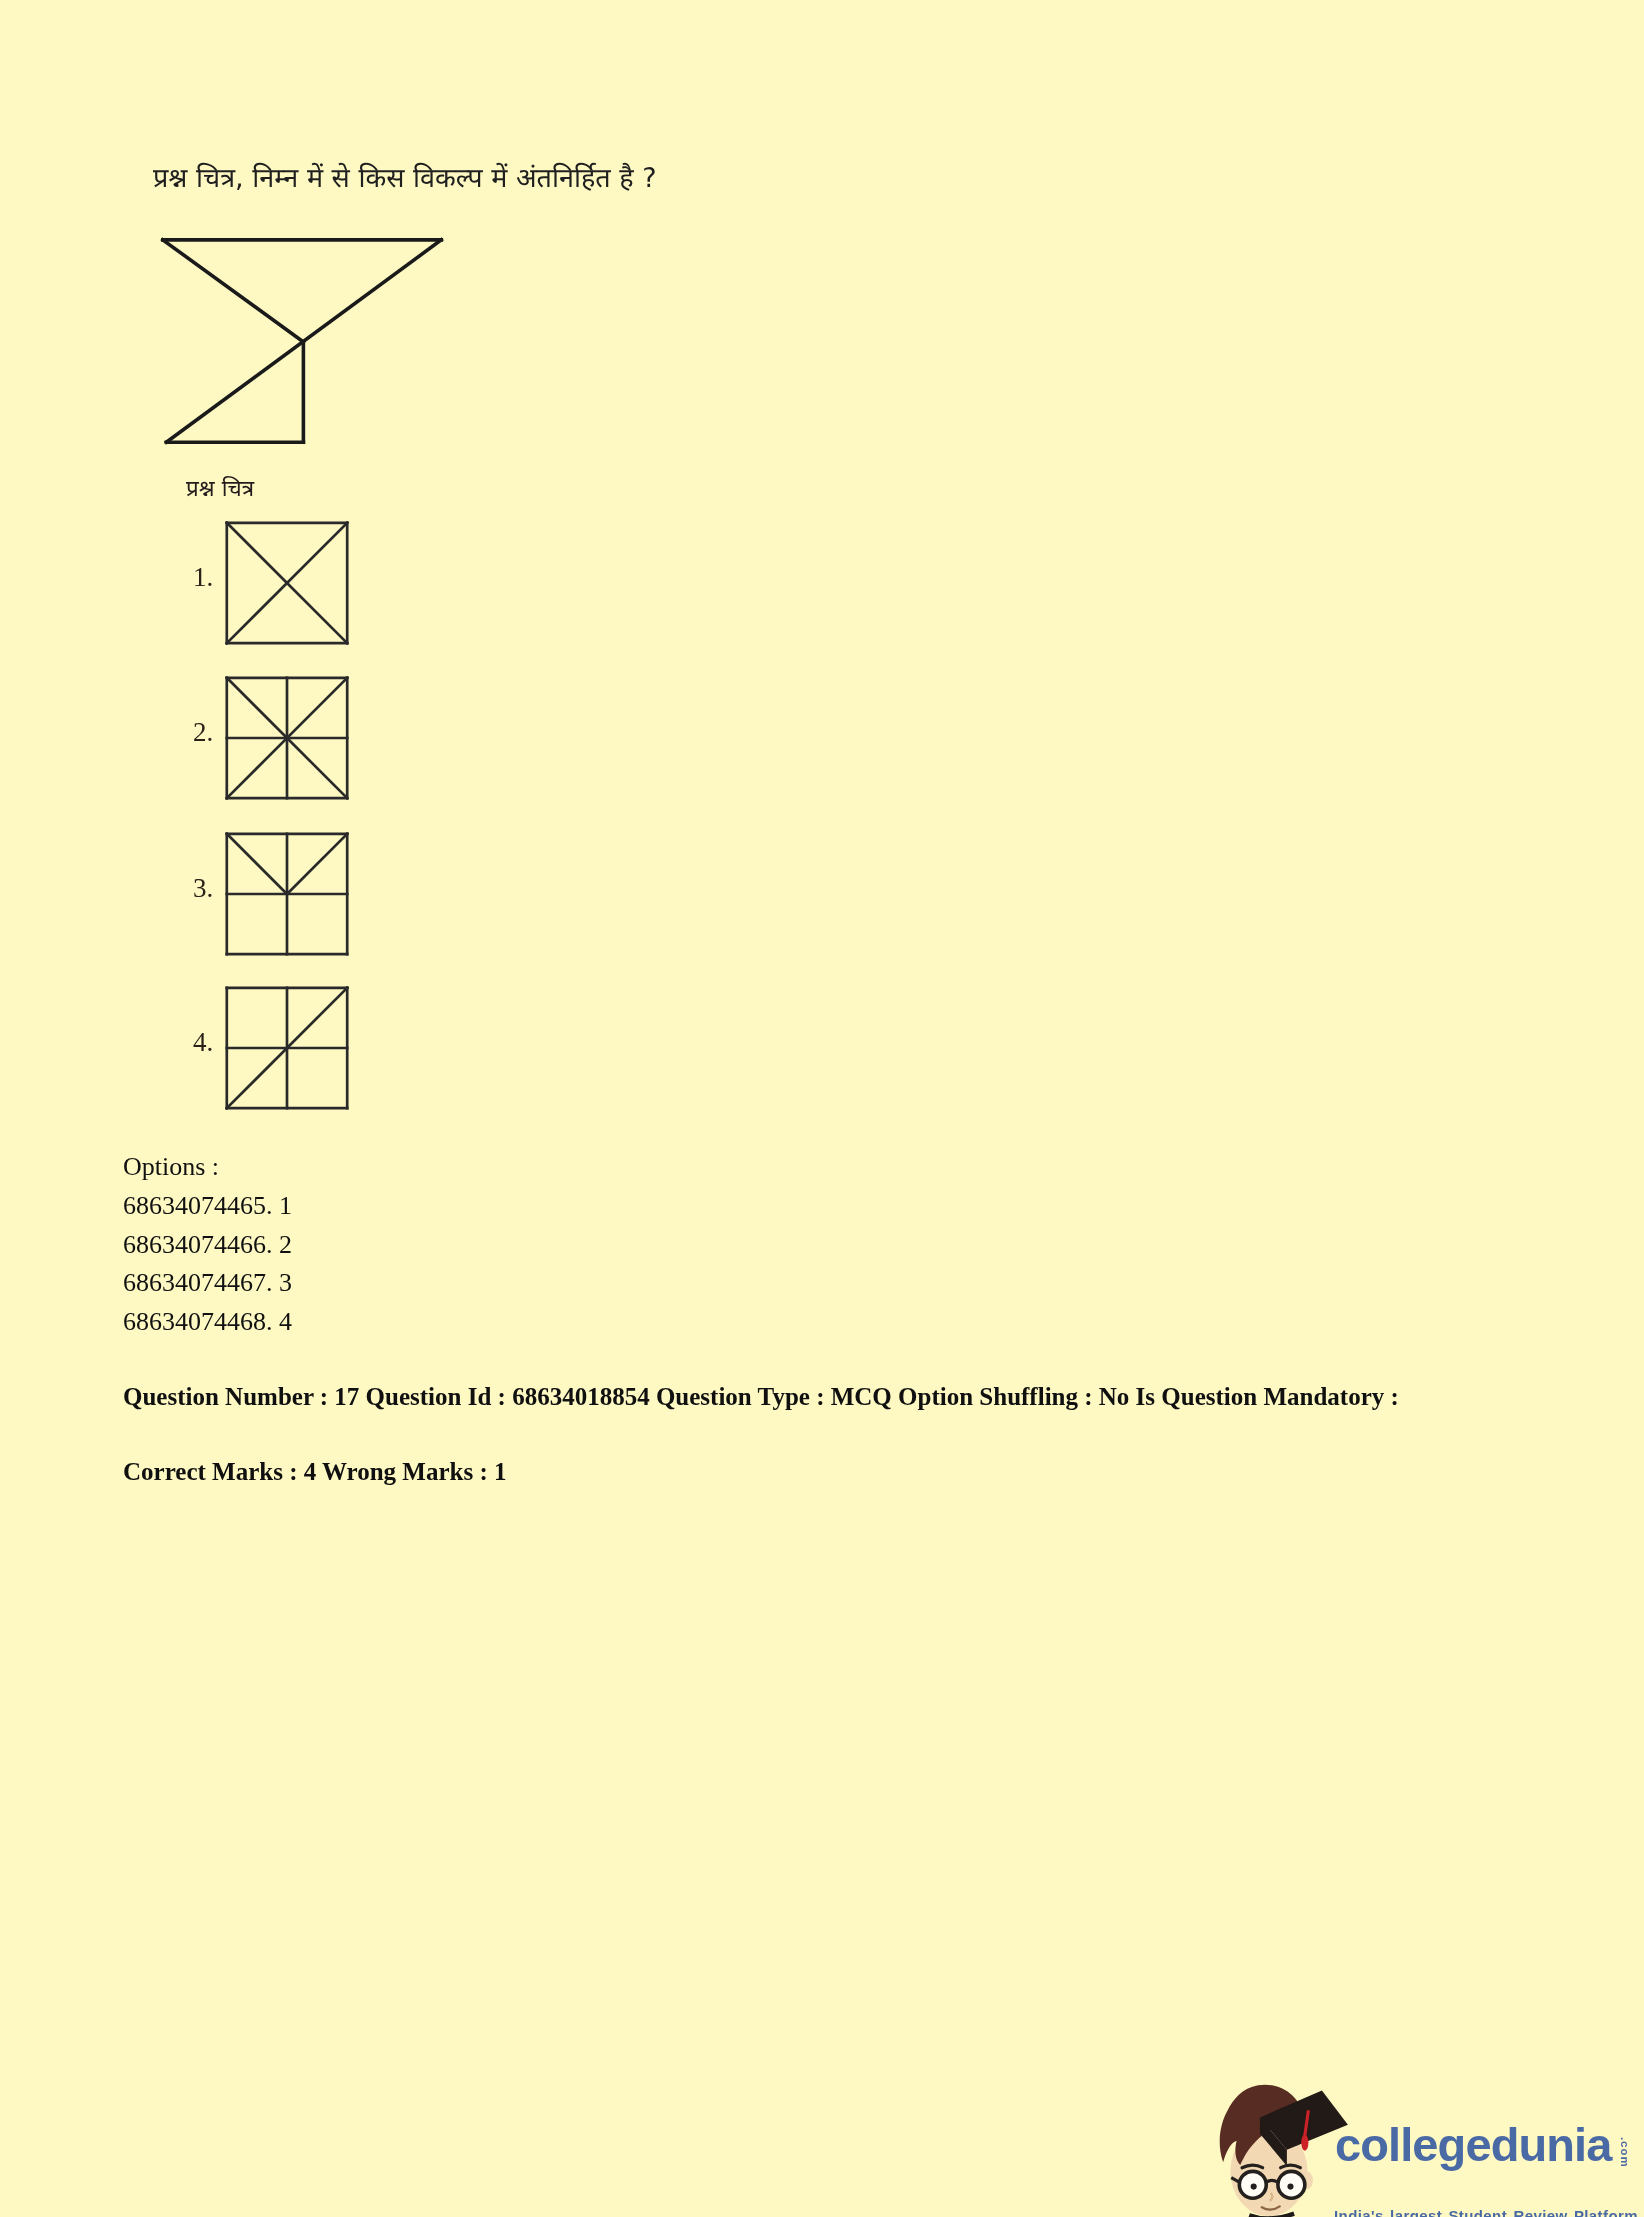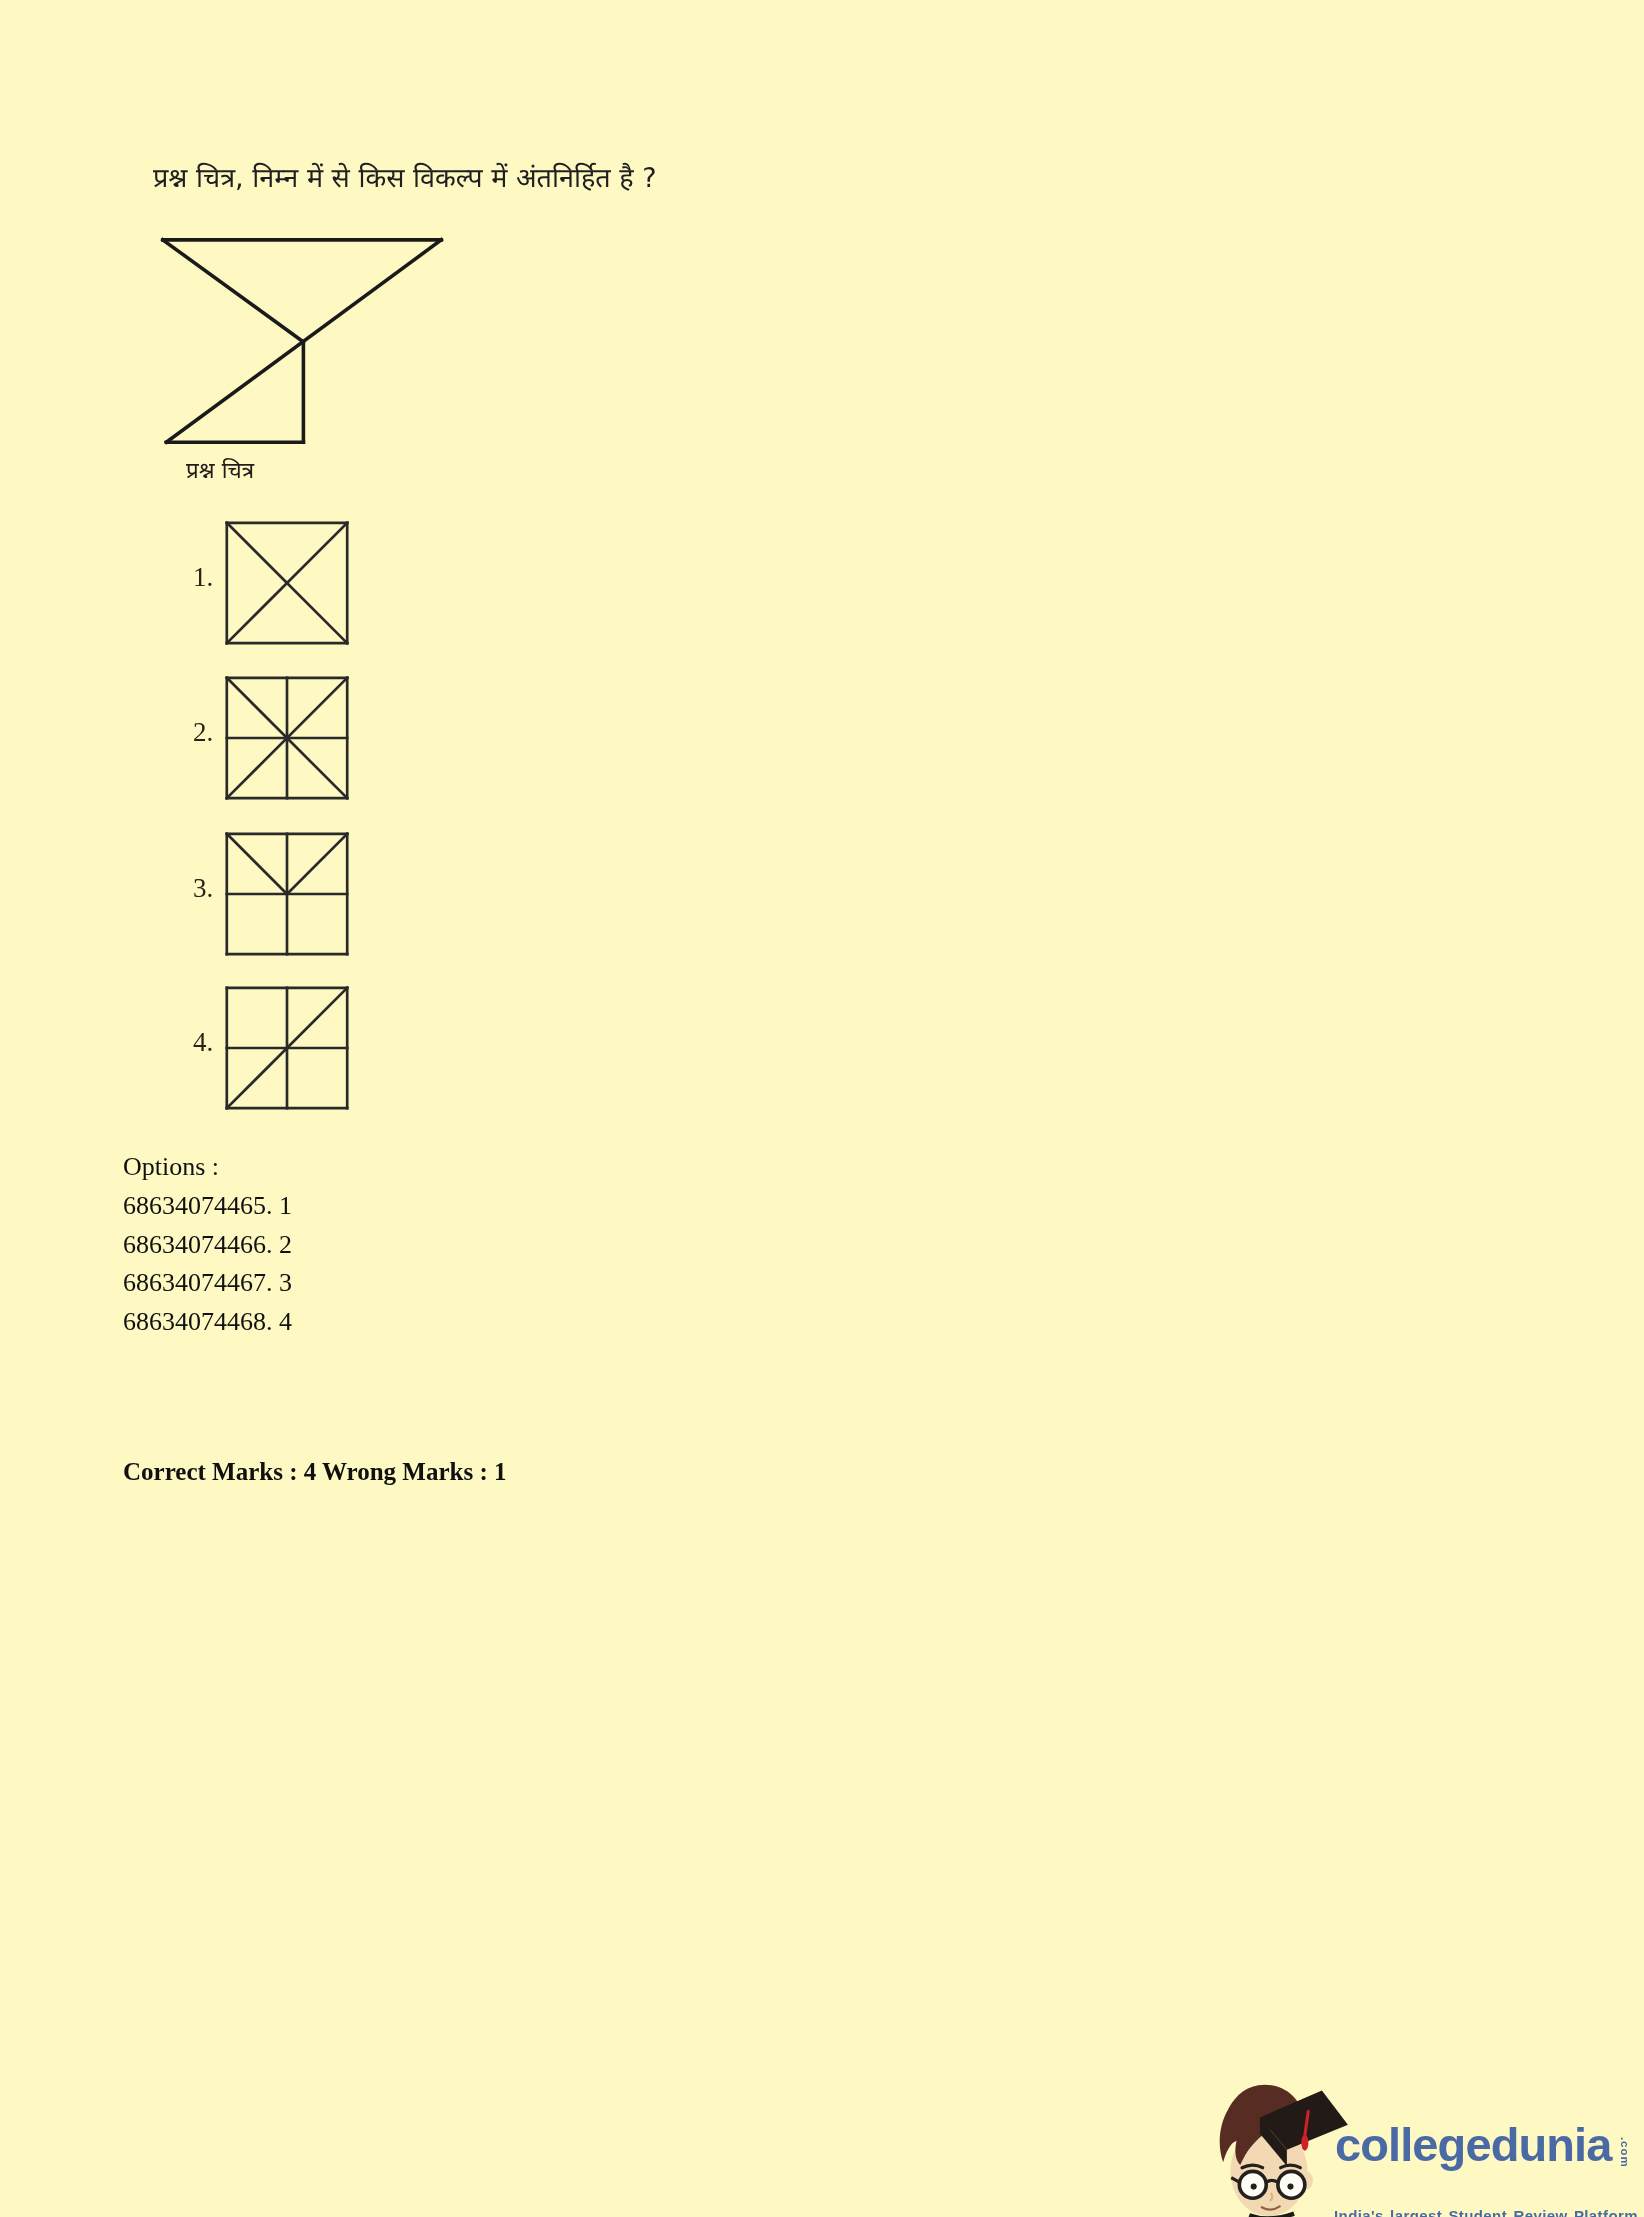--- a/index.html
+++ b/index.html
@@ -7,21 +7,21 @@
   body { font-family: "Liberation Serif", serif; position: relative; overflow: hidden; }
   .page { position: absolute; inset: 0; background: #fef9c3; }
 
   .q-text {
     position: absolute; left: 153px; top: 158px;
     font-family: "DejaVu Sans", "Liberation Sans", sans-serif;
     font-size: 27px; color: #1f1f1f; white-space: nowrap;
   }
   .q-fig { position: absolute; left: 161px; top: 237px; width: 283px; height: 209px; overflow: visible; }
   .q-fig-label {
-    position: absolute; left: 186px; top: 454px;
+    position: absolute; left: 186px; top: 472px;
     font-family: "DejaVu Sans", "Liberation Sans", sans-serif;
     font-size: 22.4px; color: #241c1c; white-space: nowrap;
   }
 
   .opt-num {
     position: absolute; left: 193px;
     font-size: 27px; color: #2a2218; white-space: nowrap;
   }
   .opt-box { position: absolute; left: 225px; width: 124px; height: 124px; overflow: visible; }
   #optnum1 { top: 562px; } #optbox1 { top: 521px; }
@@ -126,20 +126,21 @@
       <line x1="2" y1="69" x2="136" y2="69" stroke="#2a2a2a" stroke-width="3" stroke-linecap="square"></line>
       <line x1="2" y1="136" x2="136" y2="2" stroke="#2a2a2a" stroke-width="3" stroke-linecap="square"></line>
     </svg>
 
   <div class="options-heading">Options :</div>
   <div class="option-line" id="optline1">68634074465. 1</div>
   <div class="option-line" id="optline2">68634074466. 2</div>
   <div class="option-line" id="optline3">68634074467. 3</div>
   <div class="option-line" id="optline4">68634074468. 4</div>
 
+  <div class="meta-line" id="meta1">Question Number : 17 Question Id : 68634018854 Question Type : MCQ Option Shuffling : No Is Question Mandatory :</div>
   <div class="meta-line" id="meta3">Correct Marks : 4 Wrong Marks : 1</div>
 
   <div class="logo">
     <svg class="mascot" viewBox="0 0 148 156">
       <ellipse cx="60" cy="104" rx="43" ry="50" fill="#f3d9b3"></ellipse>
       <ellipse cx="102" cy="114" rx="7" ry="10" fill="#f3d9b3"></ellipse>
       <path d="M 97,46 C 98,20 72,4 48,8 C 30,11 20,24 14,36 C 5,52 2,74 9,94
                C 13,80 18,72 24,70 C 21,82 23,92 28,97 C 33,86 38,78 45,71
                C 56,59 74,50 97,46 Z" fill="#572c22"></path>
       <polygon points="50,44 119,14 148,52 80,80" fill="#221a16"></polygon>

